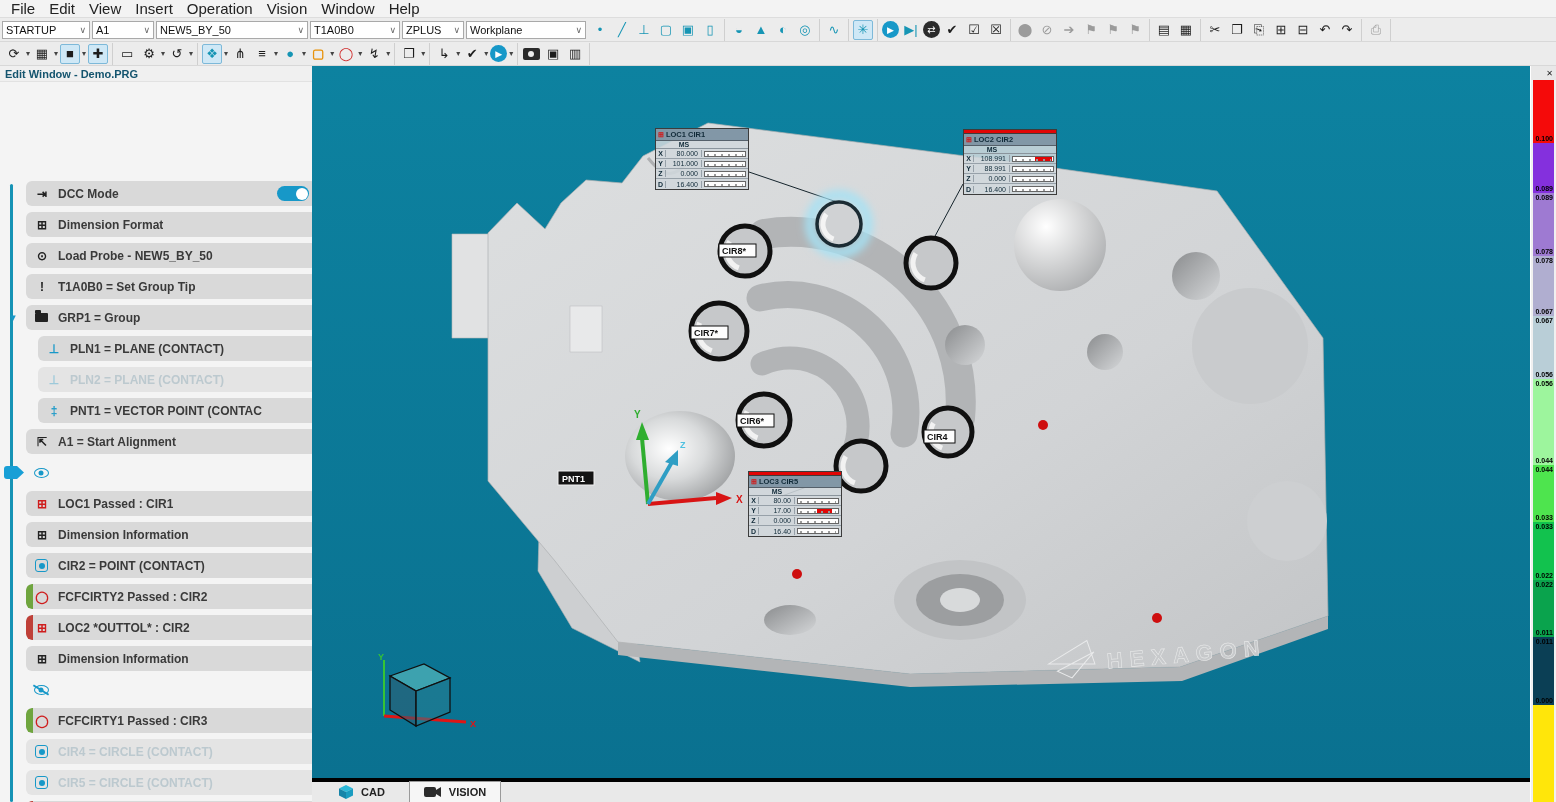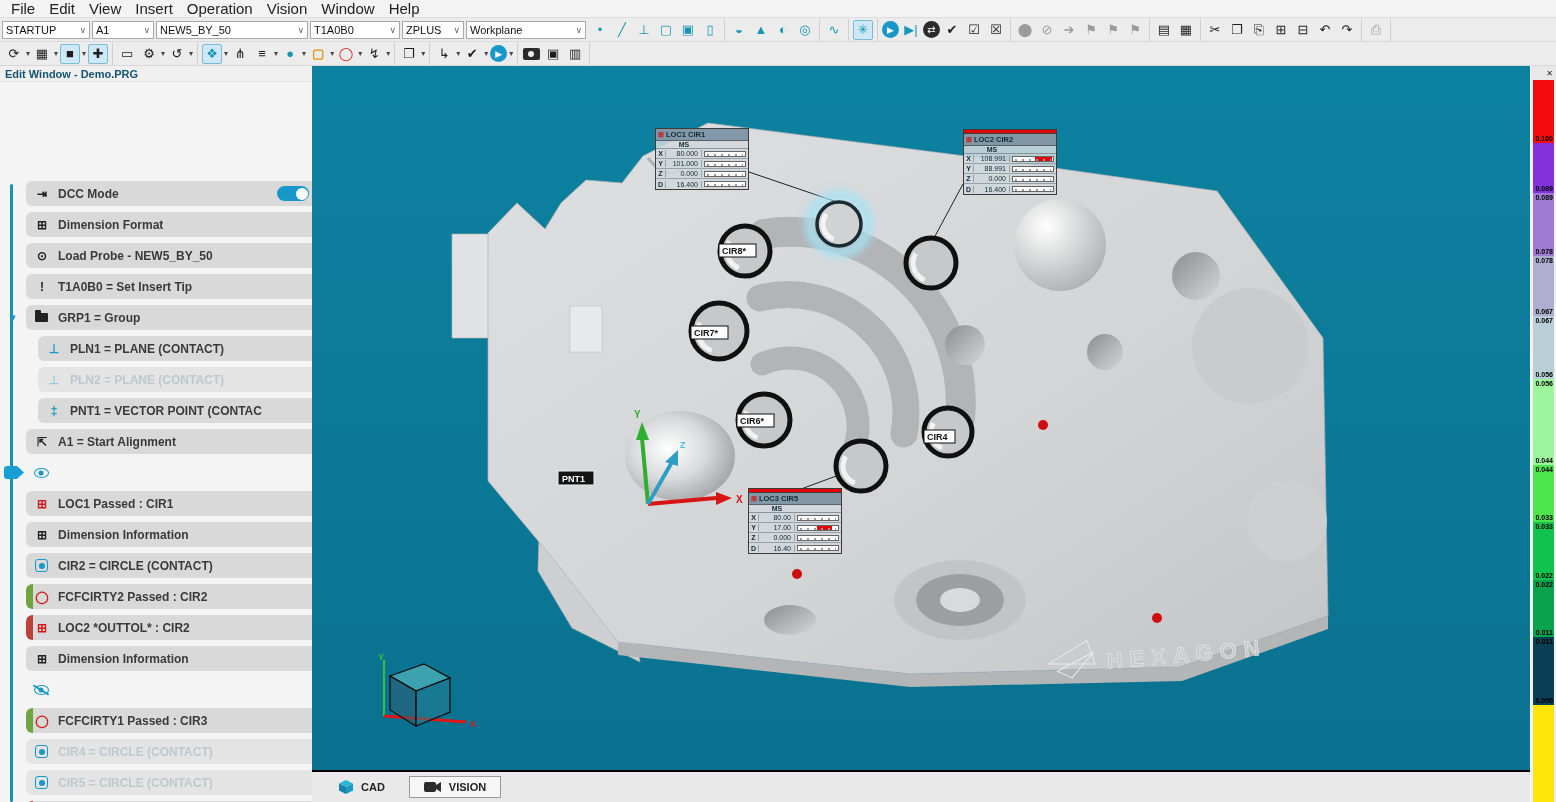--- a/index.html
+++ b/index.html
@@ -90,21 +90,21 @@
   .mbar.red-mid::before{content:"";position:absolute;left:48%;right:14%;top:0;bottom:0;background:#e10505}
 
   
   .scale-panel{position:absolute;right:0;top:66px;width:26px;bottom:0;background:#f0f0f0;border-left:1px solid #fff}
   .scale-head{height:14px;display:flex;align-items:center;justify-content:flex-end;padding-right:3px;font-size:8px;color:#222;background:#e8e8e8}
   .scale-bar{position:absolute;left:2px;right:2px;top:14px;bottom:0;background:#fff}
   .scale-seg{width:100%}
   .scale-lab{position:absolute;right:1px;font-size:7px;line-height:7px;color:#000;font-weight:bold;text-align:right;width:100%}
 
   
-  .bottombar{position:absolute;left:312px;right:26px;bottom:0;height:32px;background:#e9e9e9;border-top:2px solid #000000;display:flex;align-items:center;padding-left:12px;gap:10px}
+  .bottombar{position:absolute;left:312px;right:26px;bottom:0;height:24px;background:#e9e9e9;border-top:4px solid #000000;display:flex;align-items:center;padding-left:12px;gap:10px}
   .tab{display:flex;align-items:center;gap:7px;font-size:11px;font-weight:bold;color:#222;padding:2px 14px;height:22px}
   .tab.boxed{border:1px solid #9a9a9a;background:#f6f6f6}
 </style>
 </head>
 <body>
 
 <div class="app">
 
   <div class="menubar" id="menubar">
       <div class="menu-item">File</div>
@@ -285,21 +285,21 @@
           <div class="pill">
             <span class="pico dark">⊙</span>
             <span class="lbl">Load Probe - NEW5_BY_50</span>
           </div>
           <span class="eyecol"></span>
         </div>
         <div class="ew-row">
           <span class="ew-caret"></span>
           <div class="pill">
             <span class="pico dark">!</span>
-            <span class="lbl">T1A0B0 = Set Insert Tip</span>
+            <span class="lbl">T1A0B0 = Set Group Tip</span>
           </div>
           <span class="eyecol"></span>
         </div>
         <div class="ew-row">
           <span class="ew-caret">▾</span>
           <div class="pill">
             <span class="ic-folder"></span>
             <span class="lbl">GRP1 = Group</span>
           </div>
           <span class="eyecol">
@@ -366,21 +366,21 @@
             <span class="lbl">Dimension Information</span>
           </div>
           <span class="eyecol">
             <span class="eye"></span>
           </span>
         </div>
         <div class="ew-row">
           <span class="ew-caret"></span>
           <div class="pill">
             <span class="ic-circle"></span>
-            <span class="lbl">CIR2 = CIRCLE (CONTACT)</span>
+            <span class="lbl">CIR2 = POINT (CONTACT)</span>
           </div>
           <span class="eyecol">
             <span class="eye"></span>
           </span>
         </div>
         <div class="ew-row">
           <span class="ew-caret"></span>
           <div class="pill">
             <span class="sbar green"></span>
             <span class="pico red">◯</span>
@@ -656,21 +656,21 @@
           </span>
         </div>
         <div class="mt-row">
           <span class="mt-ax">D</span>
           <span class="mt-val">16.400</span>
           <span class="mt-barc">
             <span class="mbar" style="display: block;"></span>
           </span>
         </div>
       </div>
-    <div class="mtable" id="mt2" style="left:436px;top:422px">
+    <div class="mtable" id="mt2" style="left:436px;top:405px">
         <div class="mt-red"></div>
         <div class="mt-title">
           <span class="tico">⊞</span>
           <span>LOC3 CIR5</span>
         </div>
         <div class="mt-sub">
           <span></span>
           <span>MS</span>
           <span></span>
         </div>

